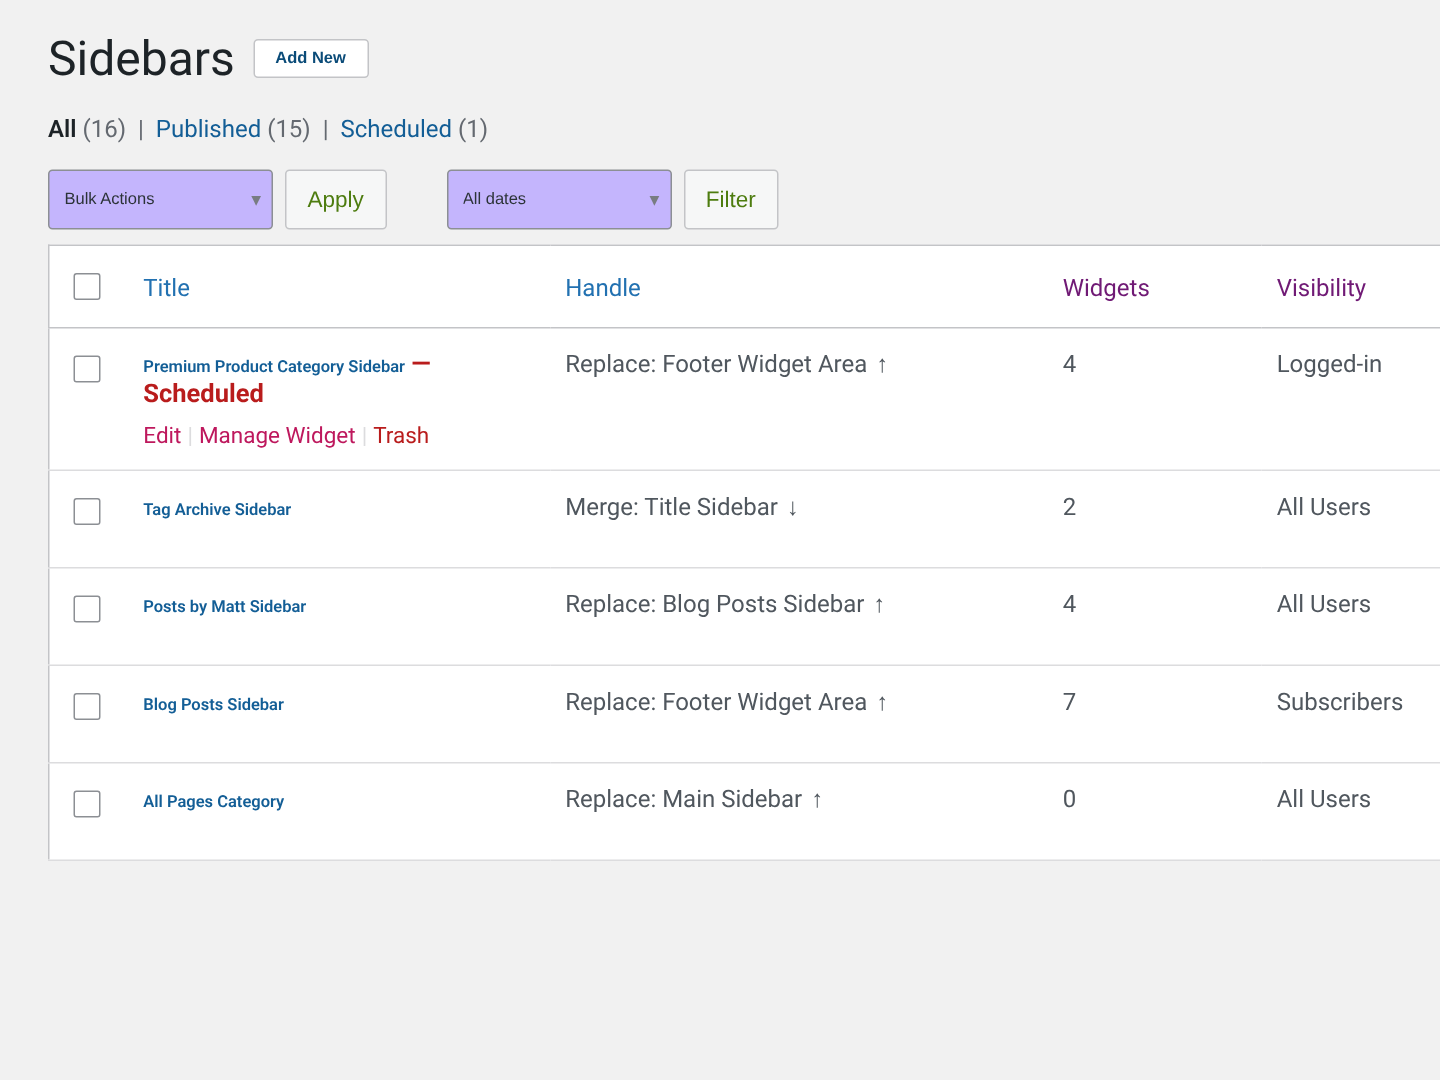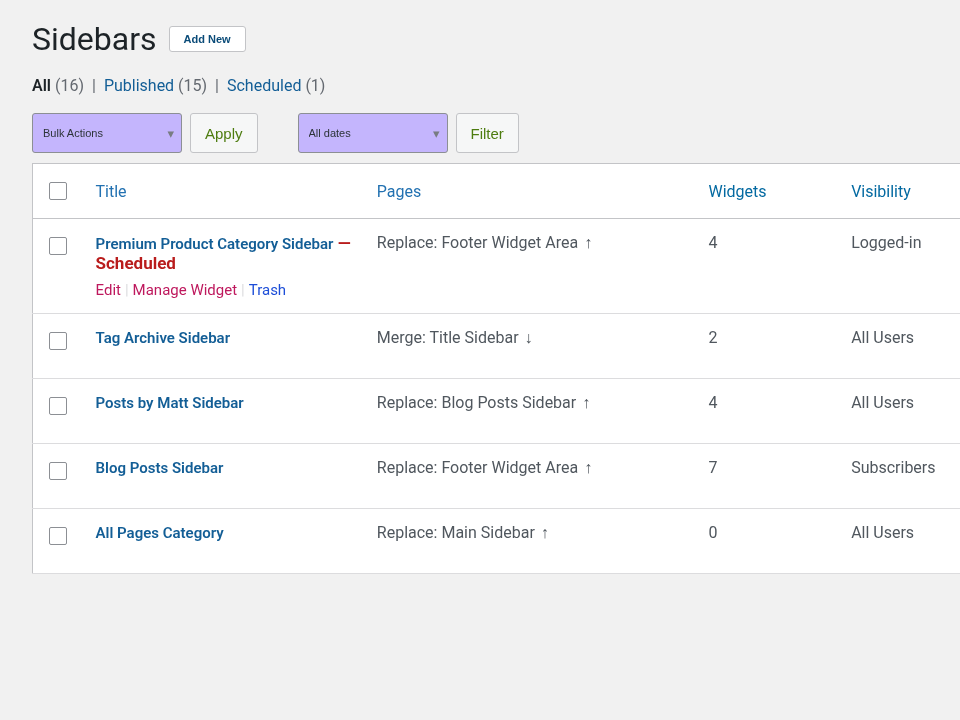--- a/index.html
+++ b/index.html
@@ -77,40 +77,40 @@
     border: 1px solid #c3c4c7;
   }
   table.list thead th {
     text-align: left;
     font-weight: 400;
     color: #2271b1;
     font-size: 16px;
     padding: 14px 10px;
     border-bottom: 1px solid #c3c4c7;
   }
-  table.list thead th.nolink { color: #0369a1; font-weight: 400; }
+  table.list thead th.nolink { color: #701a75; font-weight: 400; }
   table.list thead th.cb { width: 48px; }
   table.list tbody td {
     padding: 14px 10px 24px 10px;
     border-bottom: 1px solid #dcdcde;
     font-size: 16px;
     color: #50575e;
     vertical-align: top;
   }
   table.list tbody tr.has-actions td { padding-bottom: 14px; }
   input.check {
     width: 18px; height: 18px; border: 1px solid #8c8f94; border-radius: 2px;
     appearance: none; -webkit-appearance: none; background: #fff; cursor: pointer;
     margin: 4px 0 0 6px;
   }
-  .row-title { color: #135e96; font-weight: 600; text-decoration: none; font-size: 15px; cursor: pointer; }
+  .row-title { color: #135e96; font-weight: 600; text-decoration: none; font-size: 11px; cursor: pointer; }
   .status-suffix { color: #b91c1c; font-weight: 700; font-size: 17px; }
   .row-actions { font-size: 15px; margin-top: 8px; }
   .row-actions a { color: #be185d; text-decoration: none; cursor: pointer; }
-  .row-actions .trash { color: #1d4ed8; }
+  .row-actions .trash { color: #b91c1c; }
   .row-actions .asep { color: #dcdcde; padding: 0 4px; }
   .arrow { color: #50575e; font-weight: 700; padding-left: 2px; }
   col.cb { width: 54px; }
   col.title { width: 300px; }
   col.handle { width: 360px; }
   col.widgets { width: 150px; }
   col.visibility { width: 200px; }
 </style>
 </head>
 <body>
@@ -161,21 +161,21 @@
       <col class="cb">
         <col class="title">
         <col class="handle">
         <col class="widgets">
         <col class="visibility">
     </colgroup>
     <thead>
       <tr>
         <th class="cb"><input type="checkbox" class="check" style=""></th>
         <th><span>Title</span></th>
-        <th><span>Pages</span></th>
+        <th><span>Handle</span></th>
         <th class="nolink"><span>Widgets</span></th>
         <th class="nolink"><span>Visibility</span></th>
       </tr>
     </thead>
     <tbody id="rows">
         <tr class="has-actions">
           <td><input type="checkbox" class="check" style=""></td>
           <td><a class="row-title">Premium Product Category Sidebar</a><span class="status-suffix"> — Scheduled</span><div class="row-actions"><a>Edit</a><span class="asep">|</span><a>Manage Widget</a><span class="asep">|</span><a class="trash">Trash</a></div></td>
           <td><span>Replace: Footer Widget Area </span><span class="arrow">↑</span></td>
           <td>4</td>

